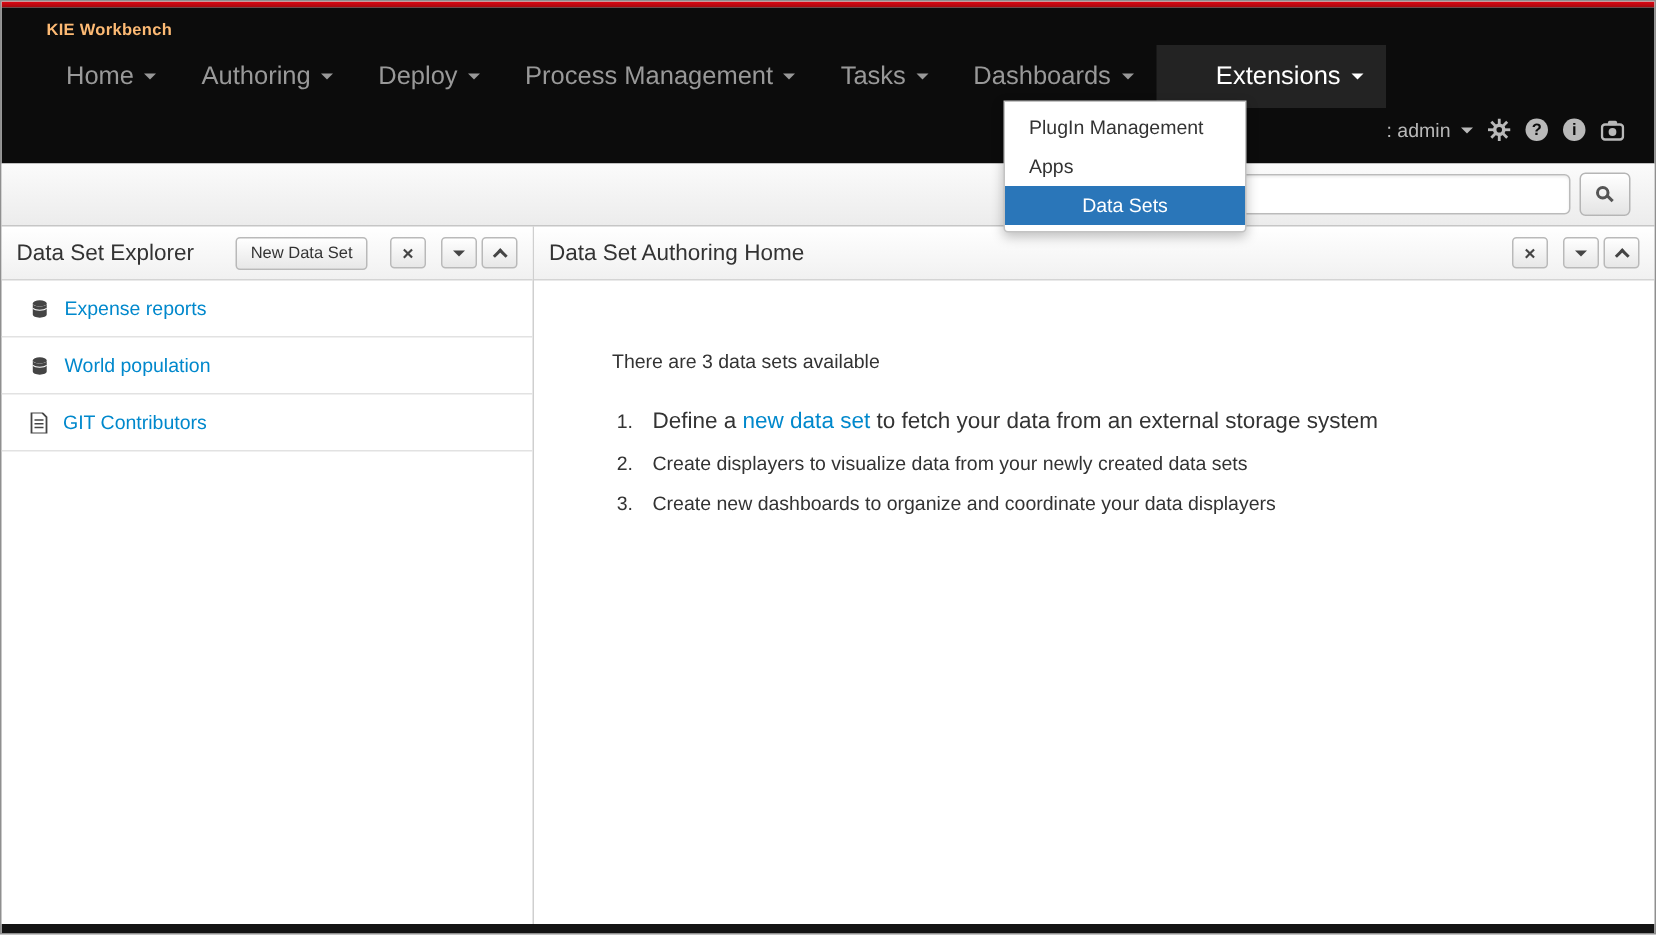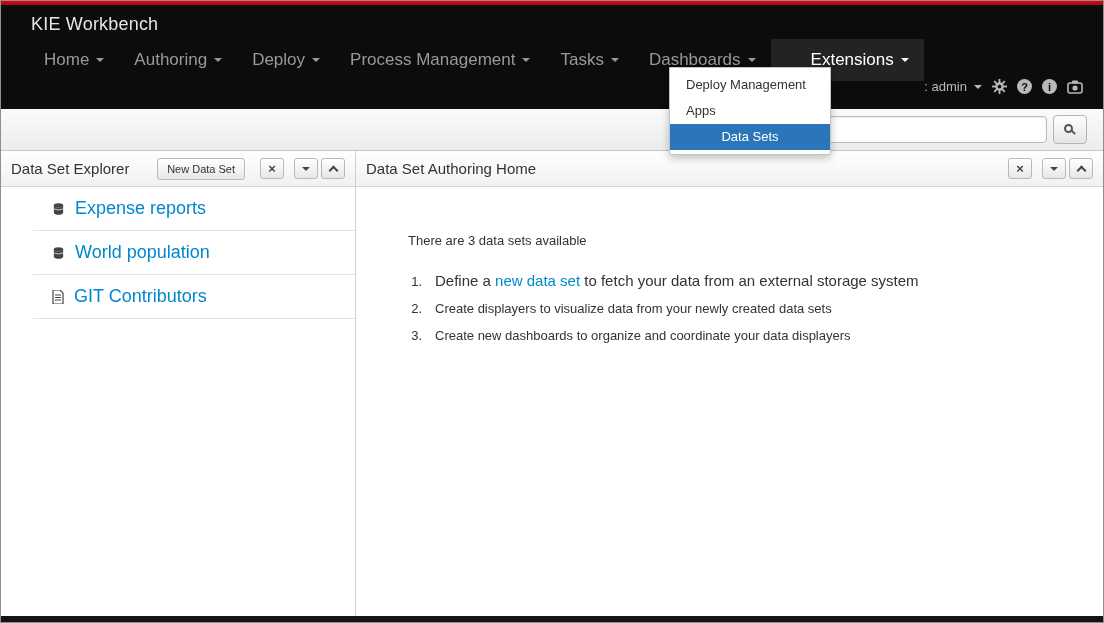--- a/index.html
+++ b/index.html
@@ -2,21 +2,21 @@
 <html><head>
 <meta charset="utf-8">
 <style>
   * { box-sizing: border-box; }
   body { margin:0; font-family:"Liberation Sans", sans-serif; background:#e8e8e8; }
   .window { position:relative; width:1104px; height:623px; border:1px solid #8f8f8f; background:#fff; overflow:hidden; }
 
   .top-strip { height:4px; background:linear-gradient(#e20613,#9e0b0f); }
 
   .header { position:relative; height:104px; background:#0c0c0c; }
-  .app-title { color:#e5e5e5; font-size:18px; font-weight:normal; padding:9px 0 0 30px; letter-spacing:.2px; }
+  .app-title { color:#fdba74; font-size:11px; font-weight:bold; padding:9px 0 0 30px; letter-spacing:.2px; }
   .nav { display:flex; margin:4px 0 0 28px; }
   .nav-item { display:flex; align-items:center; gap:7px; padding:11px 15px; font-size:17px; color:#999; cursor:pointer; white-space:nowrap; }
   .nav-item.open { background:#232323; color:#fff;padding-left:40px; }
   .caret { width:0; height:0; border-left:4px solid transparent; border-right:4px solid transparent; border-top:4px solid currentColor; display:inline-block; }
 
   .user-area { position:absolute; right:20px; top:74px; display:flex; align-items:center; gap:10px; color:#b9b9b9; font-size:13px; }
   .user-label { display:flex; gap:7px; align-items:center; cursor:pointer; }
   .circle-icon { width:15px; height:15px; border-radius:50%; background:#b9b9b9; color:#0c0c0c; font-size:11px; font-weight:bold; display:flex; align-items:center; justify-content:center; cursor:pointer; }
   .svg-icon { display:flex; align-items:center; cursor:pointer; }
 
@@ -34,21 +34,21 @@
   .main { display:flex; height:603px; }
   .panel-left { width:355px; border-right:1px solid #cfcfcf; display:flex; flex-direction:column; }
   .panel-right { flex:1; display:flex; flex-direction:column; }
   .panel-header { height:36px; flex:0 0 36px; display:flex; align-items:center; background:linear-gradient(#ffffff,#f1f1f1); border-bottom:1px solid #d4d4d4; padding:0 10px; }
   .panel-title { font-size:15px; color:#333; flex:1; white-space:nowrap; }
   .ctl-btn { min-width:24px; height:21px; border:1px solid #b9b9b9; border-radius:3px; background:linear-gradient(#fff,#e7e7e7); display:flex; align-items:center; justify-content:center; margin-left:3px; cursor:pointer; font-size:12px; color:#444; line-height:1; }
   .close-btn { font-weight:bold; margin-right:7px; font-size:13px; }
   .new-ds-btn { font-size:11px; padding:4px 9px; border:1px solid #b9b9b9; border-radius:3px; background:linear-gradient(#fff,#e7e7e7); color:#333; margin-right:12px; cursor:pointer; white-space:nowrap; }
   .chev-up { width:7px; height:7px; border-left:2px solid #444; border-top:2px solid #444; transform:rotate(45deg); margin-top:3px; }
 
-  .ds-row { display:flex; align-items:center; gap:10px; padding:11px 19px; border-bottom:1px solid #e2e2e2; font-size:18px; cursor:pointer;margin-left:32px; }
+  .ds-row { display:flex; align-items:center; gap:10px; padding:11px 19px; border-bottom:1px solid #e2e2e2; font-size:13px; cursor:pointer; }
   .ds-icon { display:flex; align-items:center; }
   .ds-link { color:#0088cc; }
 
   .home-content { padding:46px 20px 0 52px; font-size:13px; color:#333; }
   .summary { margin-bottom:24px; }
   .next-steps { margin-bottom:13px; }
   .step { display:flex; gap:13px; margin-bottom:12px; align-items:baseline; }
   .step-num { min-width:14px; text-align:right; font-size:13px; color:#333; }
   .step-text { font-size:13px; }
   .step.big .step-text { font-size:15px; }
@@ -126,21 +126,21 @@
   <div class="toolbar">
     <div class="search">
       <input type="text" style="">
       <div class="search-btn">
         <span class="mag"></span>
       </div>
     </div>
   </div>
 
   <div class="dropdown">
-    <div class="dropdown-item">Deploy Management</div>
+    <div class="dropdown-item">PlugIn Management</div>
     <div class="dropdown-item">Apps</div>
     <div class="dropdown-item active">Data Sets</div>
   </div>
 
   <div class="main">
 
     <div class="panel-left">
       <div class="panel-header">
         <div class="panel-title">Data Set Explorer</div>
         <button class="new-ds-btn">New Data Set</button>

